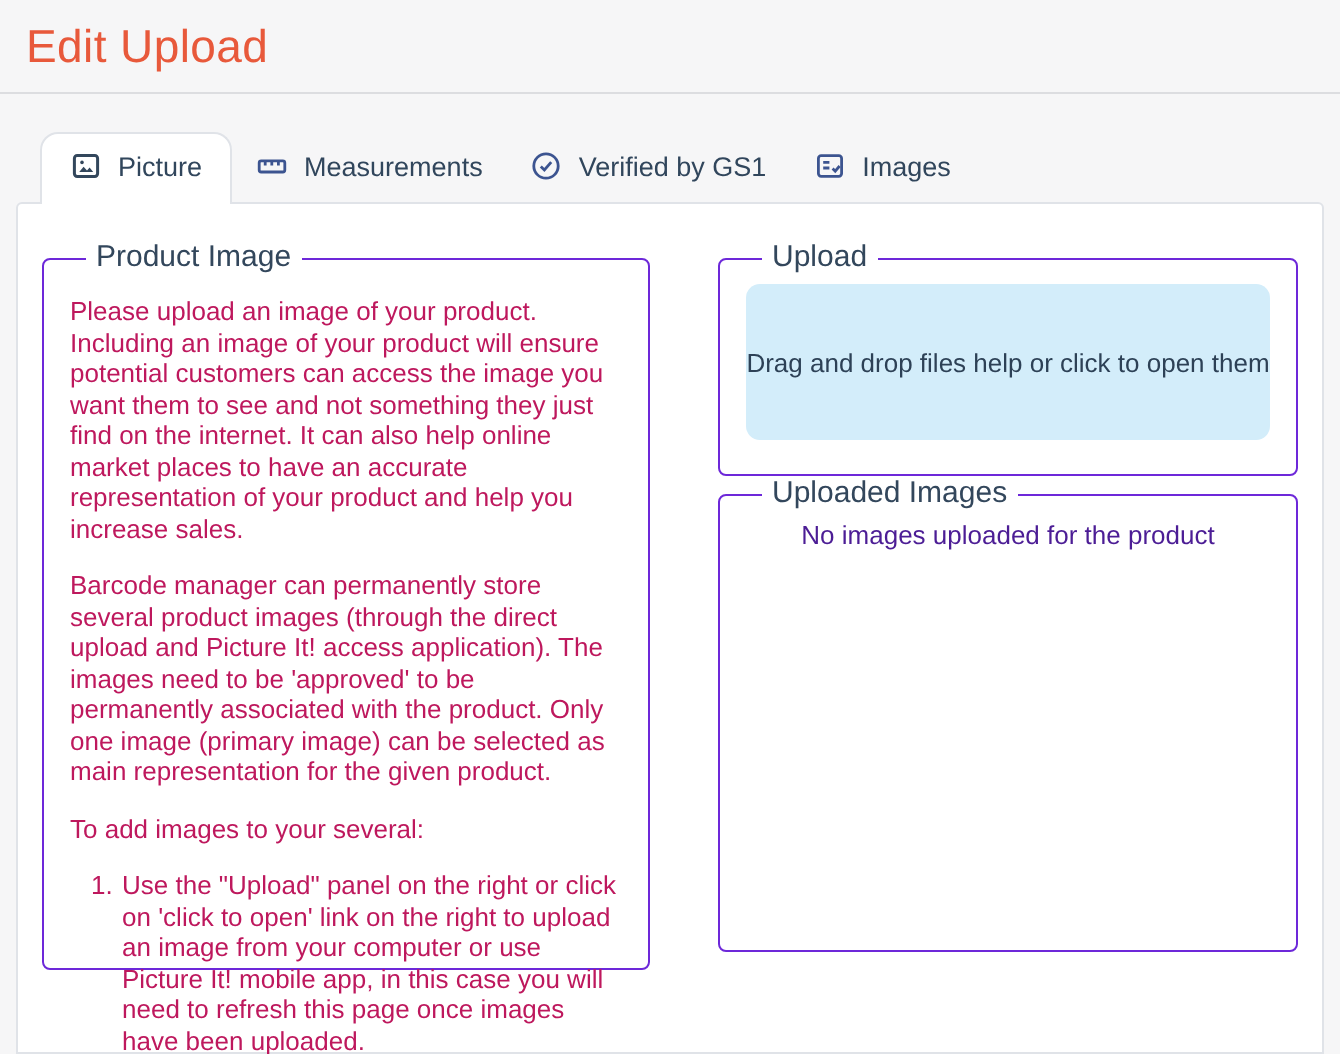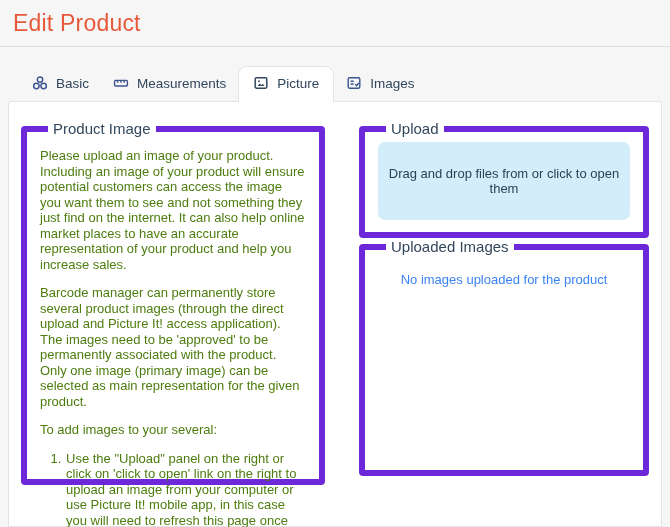--- a/index.html
+++ b/index.html
@@ -44,92 +44,91 @@
     margin: 0 8px; height: 426px;
     background: #ffffff;
     border: 1px solid #e0e3e8;
     border-radius: 3px 3px 0 0;
     display: flex; gap: 19px;
     padding: 18px 14px 0 12px;
     position: relative; z-index: 1;
   }
 
   fieldset.fs {
-    border: 6px solid #6d28d9; border-radius: 4px;
+    border: 1px solid #6d28d9; border-radius: 4px;
     margin: 0; padding: 4px 13px 10px; background: #fff;
     min-width: 0;
   }
   fieldset.fs legend {
     font-size: 15px; color: #33475c;
     padding: 0 5px; margin-left: 8px; line-height: 18px;
   }
 
   .fs-product { width: 304px; height: 365px; flex: none; }
   .right-col { width: 305px; flex: none; display: flex; flex-direction: column; padding-left: 15px; }
   .fs-upload { height: 118px; padding: 6px 8px 8px; }
   .fs-uploaded { height: 238px; margin-top: 9px; display: flex; flex-direction: row; align-items: center; }
 
-  .body-copy { font-size: 13px; line-height: 15.5px; color: #4d7c0f; }
+  .body-copy { font-size: 13px; line-height: 15.5px; color: #be185d; }
   .body-copy p { margin: 6px 0 13px; }
   .body-copy p.steps-intro { margin-bottom: 13px; }
   .steps-list { margin: 0; padding-left: 25px; }
   .steps-list li { margin-bottom: 9px; padding-left: 1px; }
 
   .dropzone {
     height: 78px; border-radius: 7px; background: #d3edfa;
     display: flex; align-items: center; justify-content: center;
     text-align: center; cursor: pointer;
   }
   .dropzone-text { font-size: 13px; color: #2d4156; }
 
   .empty-wrap { flex: 1; display: flex; align-items: center; justify-content: center; }
-  .empty-text { font-size: 13px; color: #3b82f6; text-align: center; margin-top: 12px; }
+  .empty-text { font-size: 13px; color: #4c1d95; text-align: center; }
 </style>
 </head>
 <body>
 
 <div class="header">
-  <h1 class="page-title">Edit Product</h1>
+  <h1 class="page-title">Edit Upload</h1>
 </div>
 
 <div class="tabbar">
 
-  <div class="tab">
+
+  <div class="tab active">
     <span class="ticon">
-      <svg width="16" height="16" viewBox="0 0 16 16" fill="none" stroke="#3c5490" stroke-width="1.5">
-        <circle cx="8" cy="4.6" r="2.7"></circle>
-        <circle cx="4.4" cy="11" r="2.7"></circle>
-        <circle cx="11.6" cy="11" r="2.7"></circle>
+      <svg width="16" height="16" viewBox="0 0 16 16" fill="none">
+        <rect x="2.2" y="2.8" width="11.6" height="10.4" rx="1.4" stroke="#33475c" stroke-width="1.5"></rect>
+        <path d="M4.6 11l2.2-2.6 1.7 1.8 1.3-1.4 1.8 2.2z" fill="#33475c"></path>
+        <circle cx="6" cy="6.2" r="0.9" fill="#33475c"></circle>
       </svg>
     </span>
-    <span>Basic</span>
+    <span>Picture</span>
   </div>
 
   <div class="tab">
     <span class="ticon">
       <svg width="16" height="16" viewBox="0 0 16 16" fill="none" stroke="#3c5490" stroke-width="1.4">
         <rect x="1.6" y="5.4" width="12.8" height="5.6" rx="1"></rect>
         <path d="M4.6 5.4v2.4 M7.9 5.4v2.4 M11.2 5.4v2.4"></path>
       </svg>
     </span>
     <span>Measurements</span>
   </div>
 
-  <div class="tab active">
+
+  <div class="tab">
     <span class="ticon">
-      <svg width="16" height="16" viewBox="0 0 16 16" fill="none">
-        <rect x="2.2" y="2.8" width="11.6" height="10.4" rx="1.4" stroke="#33475c" stroke-width="1.5"></rect>
-        <path d="M4.6 11l2.2-2.6 1.7 1.8 1.3-1.4 1.8 2.2z" fill="#33475c"></path>
-        <circle cx="6" cy="6.2" r="0.9" fill="#33475c"></circle>
+      <svg width="16" height="16" viewBox="0 0 16 16" fill="none" stroke="#3c5490" stroke-width="1.4">
+        <circle cx="8" cy="8" r="6.1"></circle>
+        <path d="M5.4 8.2l1.8 1.8 3.4-3.9"></path>
       </svg>
     </span>
-    <span>Picture</span>
+    <span>Verified by GS1</span>
   </div>
-
-
 
   <div class="tab">
     <span class="ticon">
       <svg width="16" height="16" viewBox="0 0 16 16" fill="none" stroke="#3c5490" stroke-width="1.4">
         <rect x="2.2" y="2.8" width="11.6" height="10.4" rx="1.4"></rect>
         <path d="M4.6 6.2h3.1 M4.6 9h3.1"></path>
         <path d="M9.3 9.3l1.3 1.3 2.2-2.6"></path>
       </svg>
     </span>
     <span>Images</span>
@@ -150,21 +149,21 @@
 
       </ol>
     </div>
   </fieldset>
 
   <div class="right-col">
 
     <fieldset class="fs fs-upload">
       <legend>Upload</legend>
       <div class="dropzone">
-        <span class="dropzone-text">Drag and drop files from or click to open them</span>
+        <span class="dropzone-text">Drag and drop files help or click to open them</span>
       </div>
     </fieldset>
 
     <fieldset class="fs fs-uploaded">
       <legend>Uploaded Images</legend>
       <div class="empty-wrap">
         <span class="empty-text">No images uploaded for the product</span>
       </div>
     </fieldset>
 

